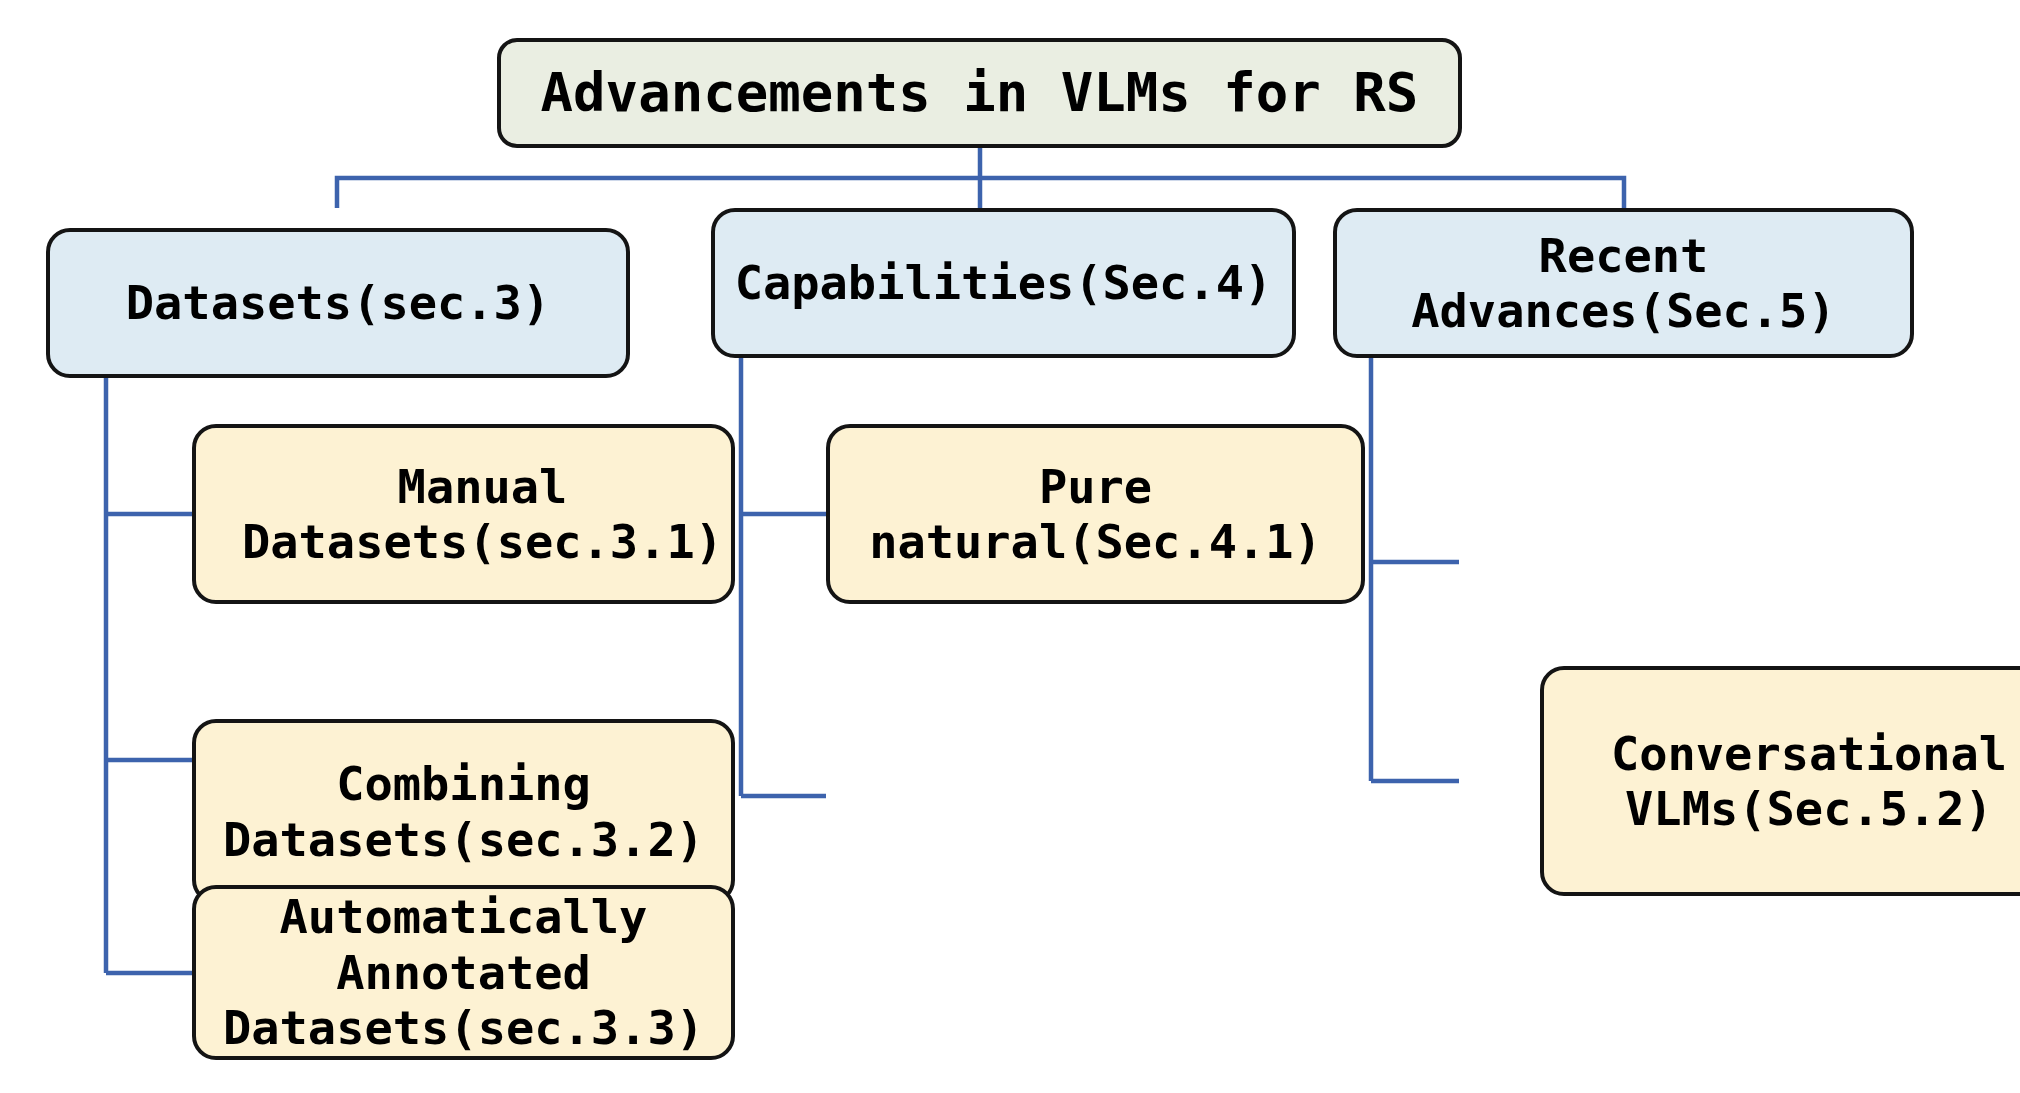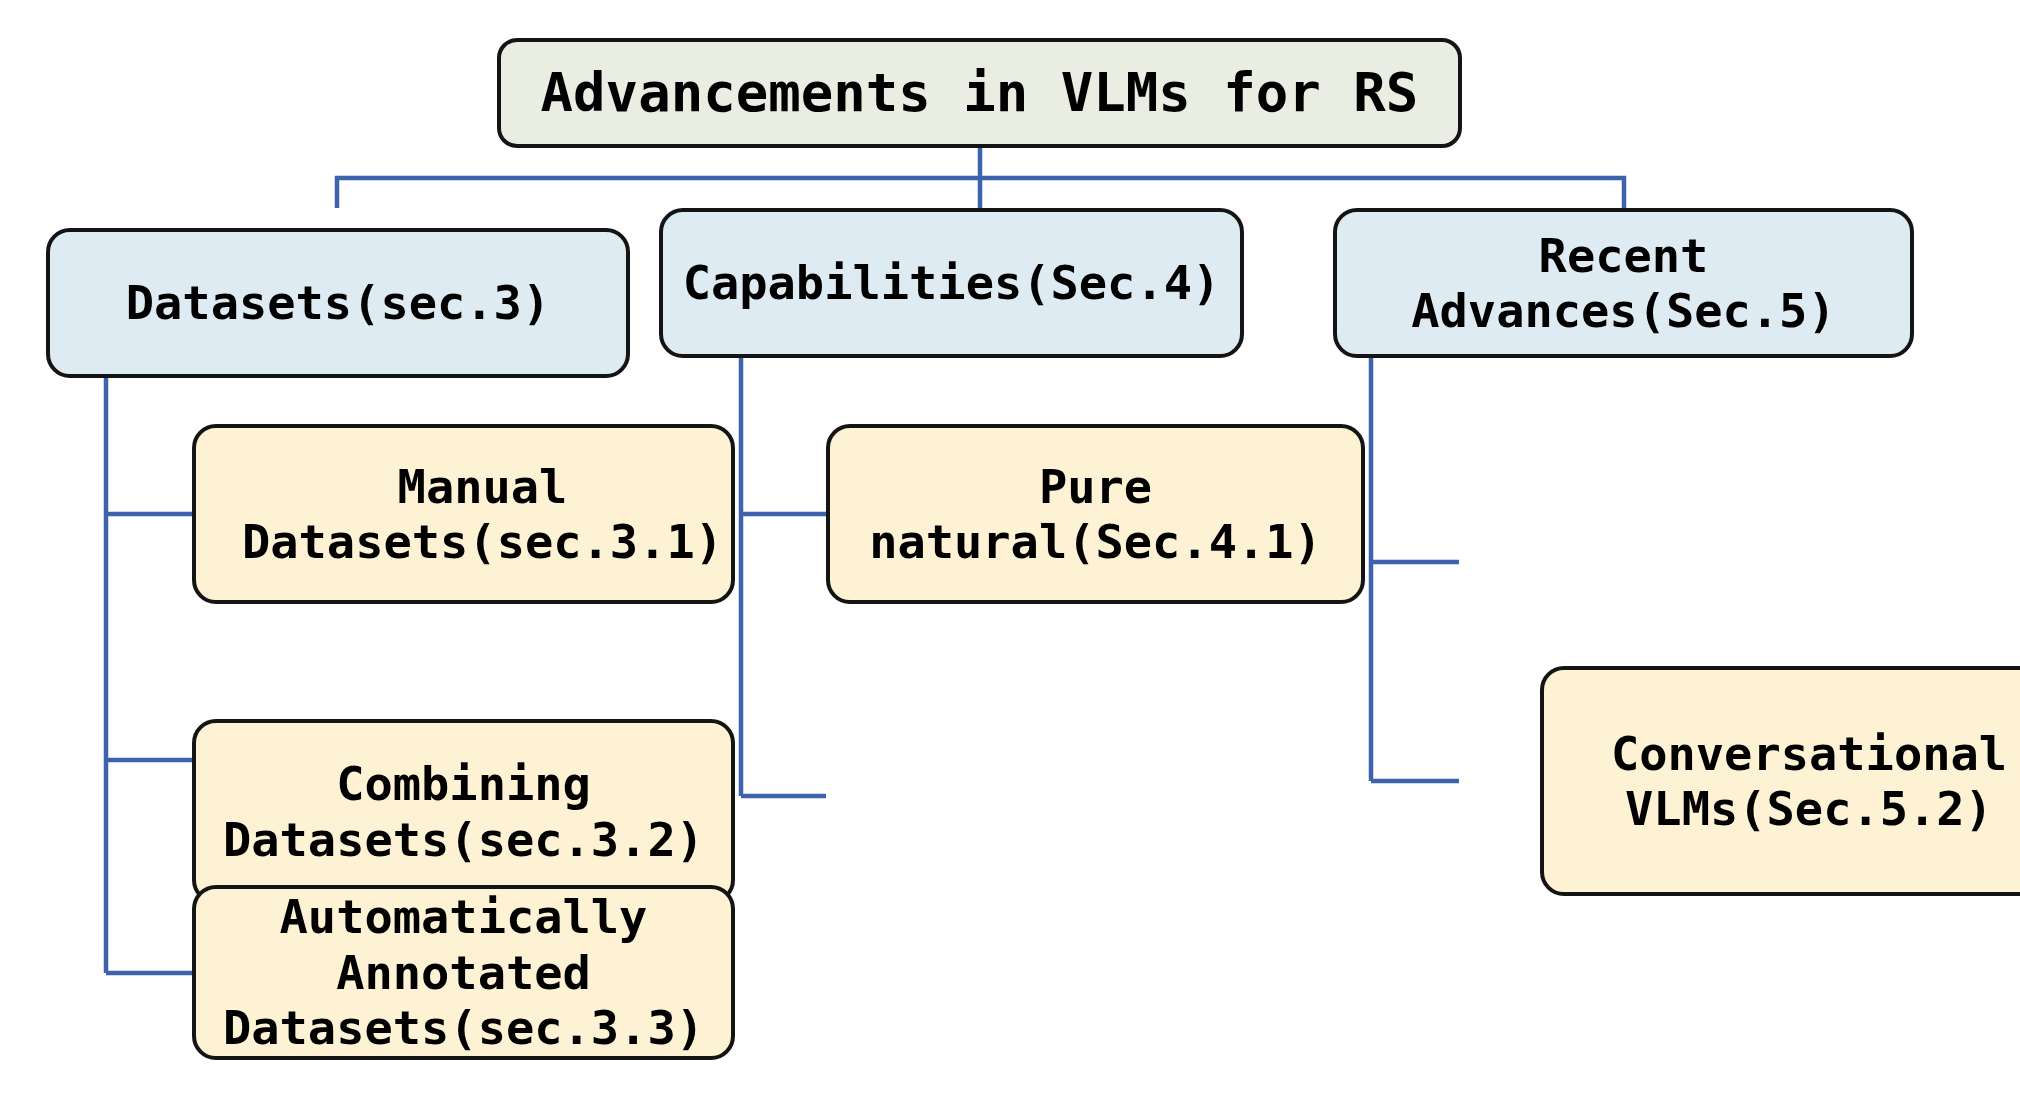--- a/index.html
+++ b/index.html
@@ -51,21 +51,21 @@
   </svg>
 
   <div class="node root-node" style="left:497px;top:38px;width:965px;height:110px;">
     <span class="label">Advancements in VLMs for RS</span>
   </div>
 
   <div class="node branch-node" style="left:46px;top:208px;width:584px;height:150px;margin-top:20px;">
     <span class="label">Datasets(sec.3)</span>
   </div>
 
-  <div class="node branch-node" style="left:659px;top:208px;width:585px;height:150px;">
+  <div class="node branch-node" style="left:711px;top:208px;width:585px;height:150px;">
     <span class="label">Capabilities(Sec.4)</span>
   </div>
 
   <div class="node branch-node" style="left:1333px;top:208px;width:581px;height:150px;">
     <span class="label">Recent
 Advances(Sec.5)</span>
   </div>
 
   <div class="node leaf-node" style="left:192px;top:424px;width:543px;height:180px;padding-left:48px;">
     <span class="label">Manual

